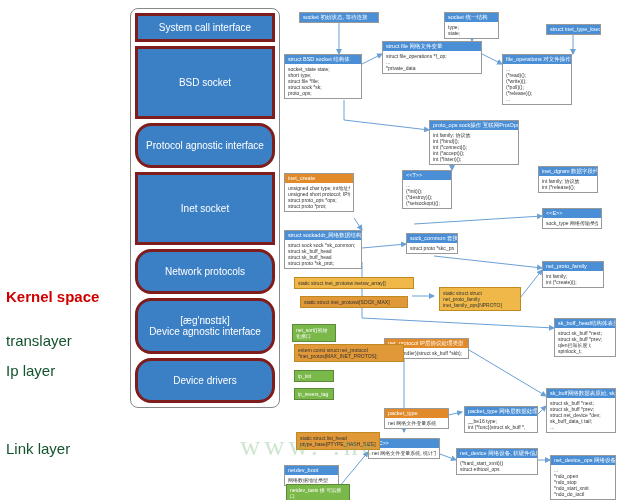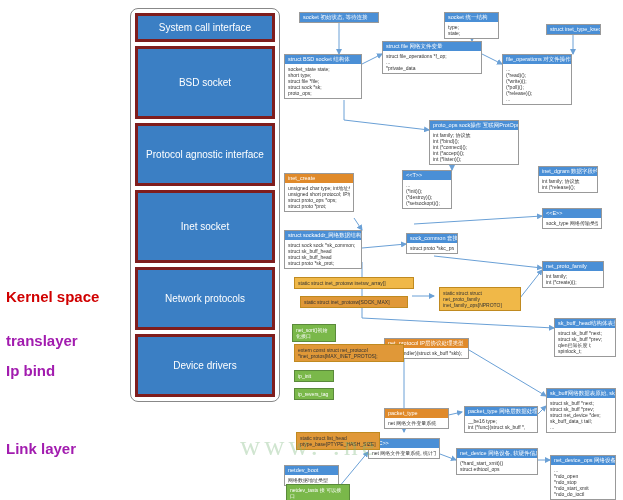--- a/index.html
+++ b/index.html
@@ -14,23 +14,22 @@
   }
   .side-labels {
     position: absolute;
     left: 6px;
     top: 0;
     width: 120px;
   }
   .side-label {
     position: absolute;
     font-size: 15px;
-    color: #a21caf;
+    color: #14532d;
     white-space: nowrap;
-    font-weight: bold;
   }
   .side-label.red { color: #d00000; font-weight: bold; }
   .stack {
     position: absolute;
     left: 130px;
     top: 8px;
     width: 150px;
     border: 1px solid #888;
     border-radius: 8px;
     padding: 4px;
@@ -41,21 +40,21 @@
   }
   .stack-box {
     background: #3b7fc4;
     color: #fff;
     text-align: center;
     padding: 6px 4px;
     font-size: 10px;
     border: 3px solid #7f1d1d;
   }
   .stack-box.tall { padding: 28px 4px; }
-  .stack-box.med { padding: 23px 4px; }
+  .stack-box.med { padding: 14px 4px; border-radius: 16px; }
   .canvas {
     position: absolute;
     left: 284px;
     top: 8px;
     width: 336px;
     height: 490px;
   }
   .node {
     position: absolute;
     font-size: 5px;
@@ -111,30 +110,32 @@
   }
   marker path { fill: #6aa0d6; }
   line, polyline { stroke: #6aa0d6; stroke-width: 1; fill: none; }
 </style>
 </head>
 <body>
 
 <div class="side-labels">
     <div class="side-label red" style="top: 288px;">Kernel space</div>
     <div class="side-label" style="top: 332px;">translayer</div>
-    <div class="side-label" style="top: 362px;">Ip bind</div>
+    <div class="side-label" style="top: 362px;">Ip layer</div>
     <div class="side-label" style="top: 440px;">Link layer</div>
   </div>
 
 <div class="stack">
     <div class="stack-box" style="white-space: pre-line;">System call interface</div>
     <div class="stack-box tall" style="white-space: pre-line;">BSD socket</div>
     <div class="stack-box med" style="white-space: pre-line;">Protocol agnostic interface</div>
     <div class="stack-box tall" style="white-space: pre-line;">Inet socket</div>
     <div class="stack-box med" style="white-space: pre-line;">Network protocols</div>
+    <div class="stack-box med" style="white-space: pre-line;">[æg'nɒstɪk]
+Device agnostic interface</div>
     <div class="stack-box med" style="white-space: pre-line;">Device drivers</div>
   </div>
 
 <div class="canvas">
   <svg class="arrows">
     <defs>
       <marker id="ah" markerWidth="6" markerHeight="6" refX="5" refY="3" orient="auto">
         <path d="M0,0 L6,3 L0,6 Z"></path>
       </marker>
     </defs>

